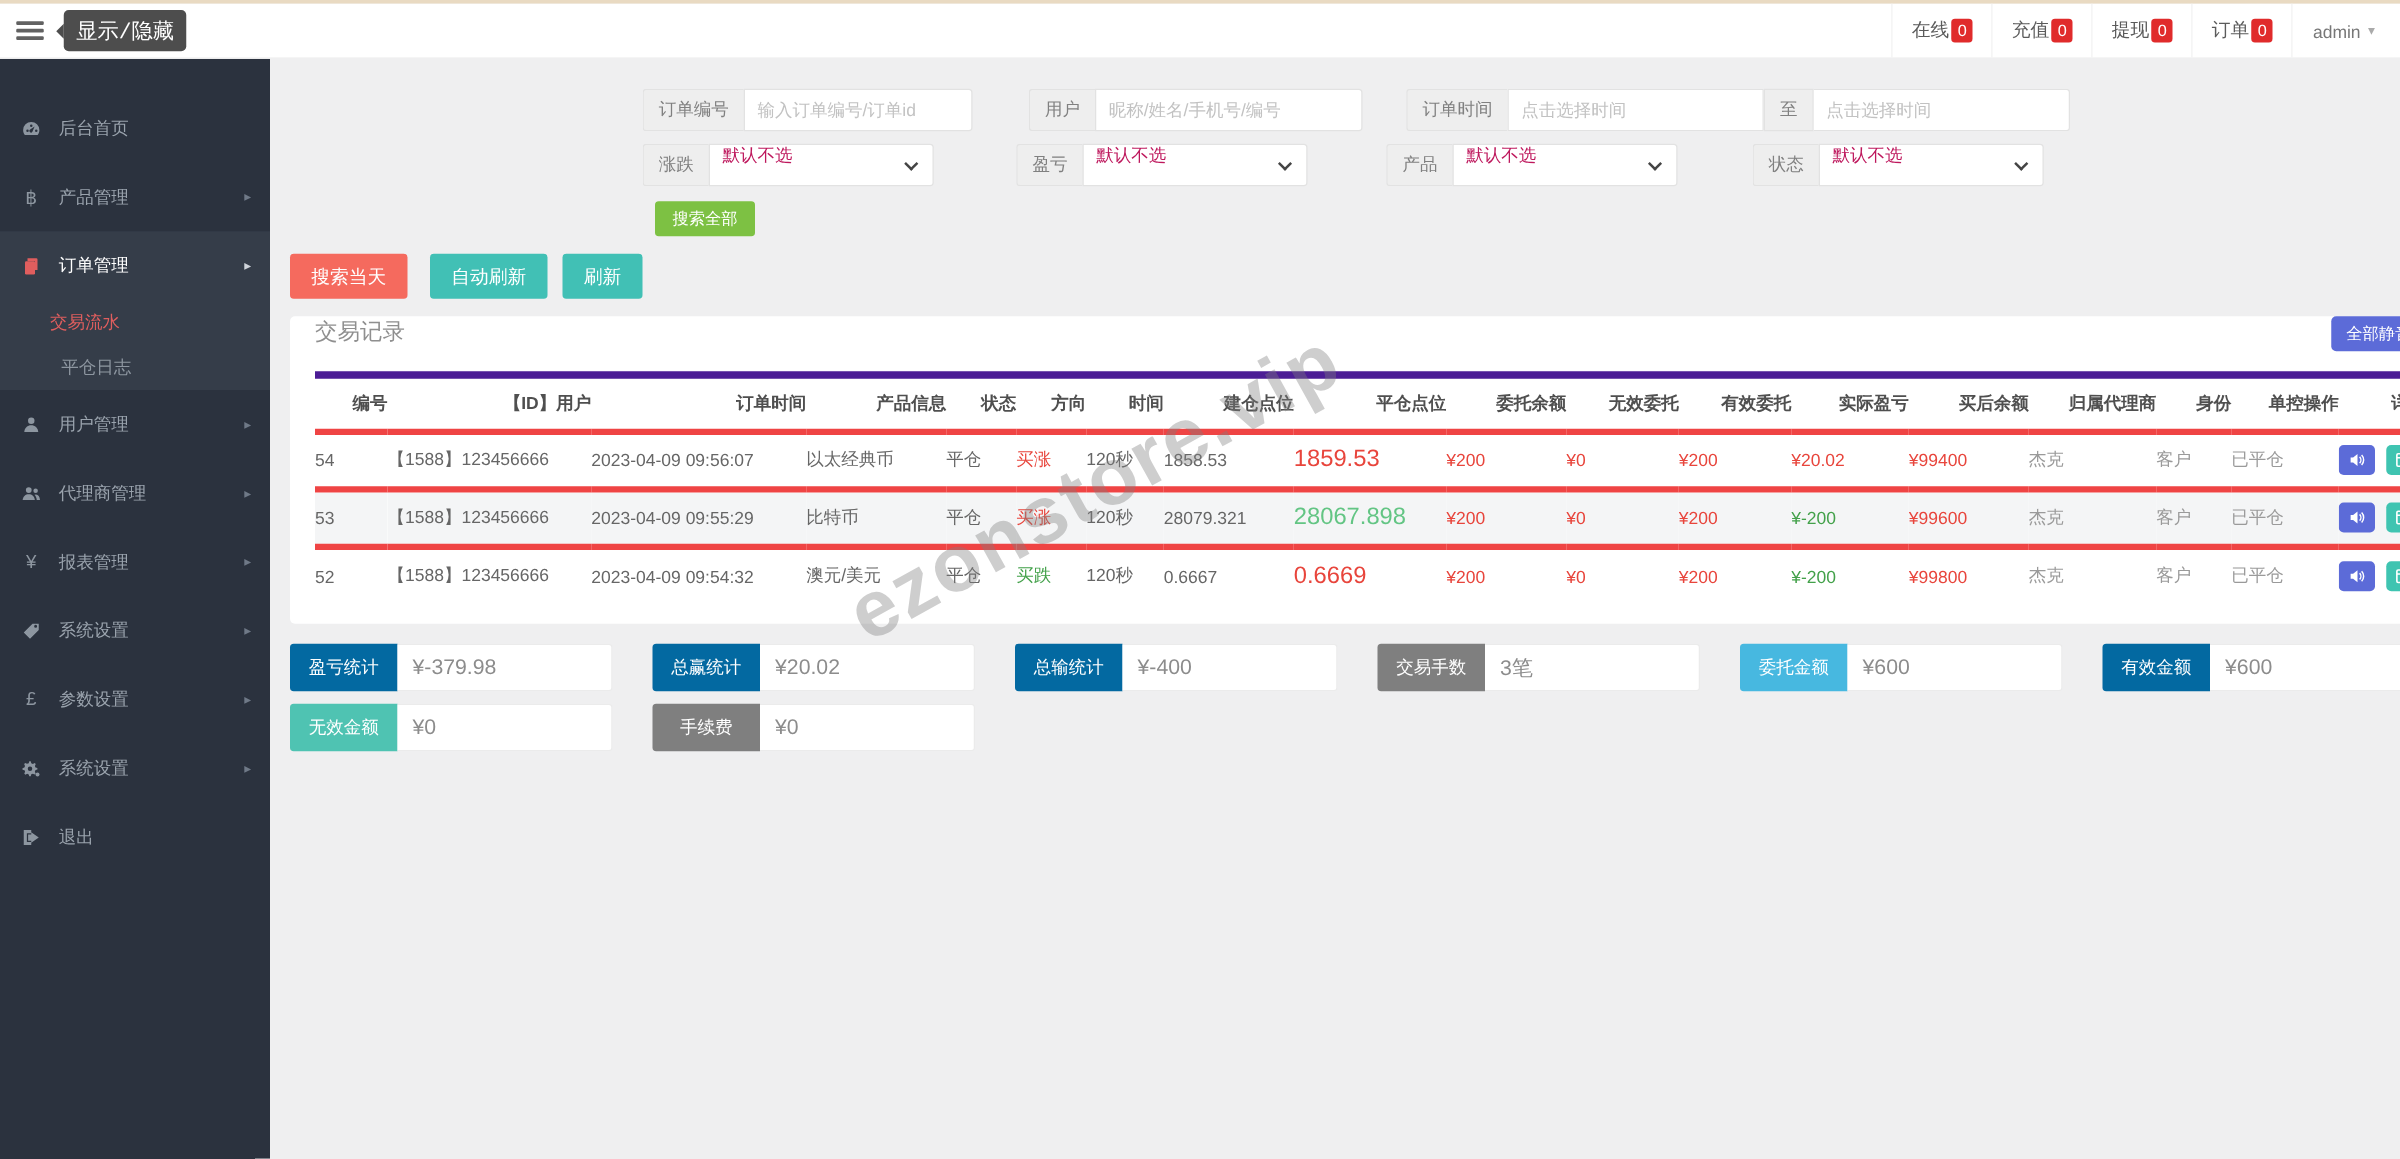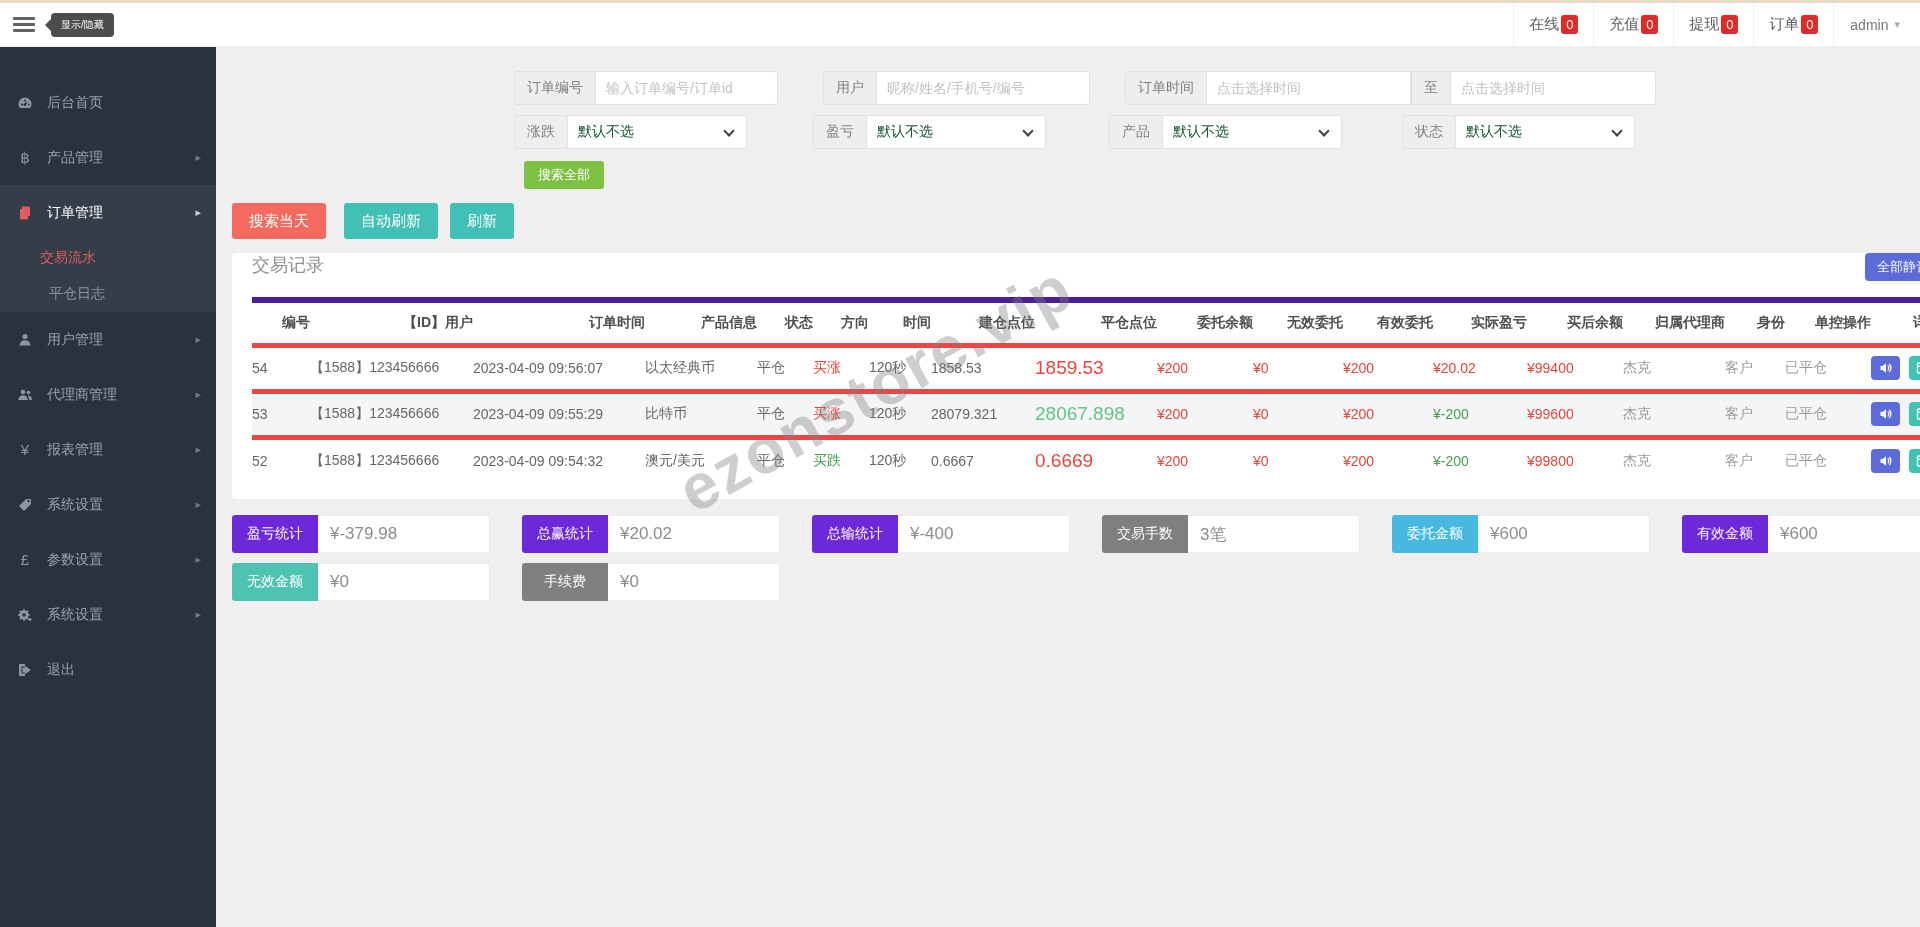--- a/index.html
+++ b/index.html
@@ -9,21 +9,21 @@
   
   .top-strip { height: 3px; background: #e9dac2; }
 
   
   .topbar { height: 44px; background: #fff; display: flex; align-items: center;
     border-bottom: 1px solid #ececec; position: relative; z-index: 5; }
   .hamburger { width: 22px; height: 15px; margin-left: 13px; display: flex;
     flex-direction: column; justify-content: space-between; cursor: pointer; }
   .hamburger span { display: block; height: 3px; background: #616161; border-radius: 1px; }
   .toggle-badge { position: relative; margin-left: 16px; background: #4d4d4d; color: #fff;
-    font-size: 10px; padding: 5px 10px; border-radius: 4px; cursor: pointer; }
+    font-size: 17px; padding: 5px 10px; border-radius: 4px; cursor: pointer; font-family: Liberation Mono, monospace; }
   .toggle-badge::before { content: ""; position: absolute; left: -6px; top: 50%;
     margin-top: -6px; border: 6px solid transparent; border-right-color: #4d4d4d; border-left: none; }
   .topbar-right { margin-left: auto; display: flex; align-items: stretch; height: 100%; }
   .tb-stat { display: flex; align-items: center; padding: 16px 15px; font-size: 15px;
     color: #5b5b5b; border-left: 1px solid #f2f2f2; cursor: pointer; }
   .tb-badge { background: #e02b2b; color: #fff; font-size: 13px; min-width: 17px; height: 19px;
     border-radius: 3px; display: inline-flex; align-items: center; justify-content: center;
     padding: 0 4px; margin-left: 2px; }
   .tb-user { display: flex; align-items: center; padding: 0 20px 0 16px; font-size: 14px;
     color: #777; border-left: 1px solid #f2f2f2; cursor: pointer; }
@@ -56,22 +56,22 @@
   .f-row2 { margin-top: 10px; }
   .group { display: flex; height: 34px; }
   .g-label { background: #eee; border: 1px solid #e2e2e2; border-right: none;
     display: flex; align-items: center; padding: 0 12px; font-size: 14px; color: #808080;
     border-radius: 3px 0 0 3px; white-space: nowrap; }
   .g-mid { border-radius: 0; border-right: 1px solid #e2e2e2; }
   .g-input { border: 1px solid #e2e2e2; border-radius: 0 3px 3px 0; padding: 0 10px;
     font-size: 14px; color: #555; outline: none; background: #fff; }
   .g-input::placeholder { color: #c2c2c2; }
   .sel { position: relative; border: 1px solid #e2e2e2; border-radius: 0 3px 3px 0;
-    background: #fff; width: 180px; display: flex; align-items: center; padding: 0 10px;
-    font-size: 14px; color: #14532d; cursor: pointer; }
+    background: #fff; width: 180px; display: flex; align-items: flex-start; padding: 0 10px;
+    font-size: 14px; color: #be185d; cursor: pointer; }
   .sel .chev { position: absolute; right: 13px; top: 11px; width: 8px; height: 8px;
     border-right: 2px solid #444; border-bottom: 2px solid #444; transform: rotate(45deg); }
   .btn { border: none; color: #fff; border-radius: 3px; cursor: pointer;
     font-family: inherit; white-space: nowrap; }
   .btn-search-all { display: inline-block; margin: 12px 0 0 10px; height: 28px;
     padding: 0 14px; font-size: 13px; background: #7dc143; }
 
   
   .actions { margin-top: 14px; display: flex; }
   .btn-today { height: 36px; padding: 0 17px; font-size: 15px; background: #f56a5e; }
@@ -104,21 +104,21 @@
   
   .stats-row { display: flex; margin-top: 16px; }
   .stat-group { display: flex; width: 258px; height: 38px; margin-right: 32px; }
   .stat-group:last-child { margin-right: 0; }
   .s-label { min-width: 86px; padding: 0 10px; display: flex; align-items: center;
     justify-content: center; color: #fff; font-size: 14px; border-radius: 3px 0 0 3px;
     white-space: nowrap; }
   .s-value { flex: 1; background: #fff; border: 1px solid #ebebeb; border-left: none;
     border-radius: 0 3px 3px 0; display: flex; align-items: center; padding: 0 12px;
     font-size: 17px; color: #8c8c8c; }
-  .sl-red  { background: #6d28d9; }
+  .sl-red  { background: #0369a1; }
   .sl-gray { background: #7f7f7f; }
   .sl-blue { background: #47b8e0; }
   .sl-teal { background: #4fc3b2; }
 
   
   .watermark { position: absolute; left: 440px; top: 305px; font-size: 64px; font-weight: 600;
     letter-spacing: 2px; color: rgba(125,125,125,0.38); transform: rotate(-29deg);
     pointer-events: none; white-space: nowrap; z-index: 4; }
 </style>
 </head>

